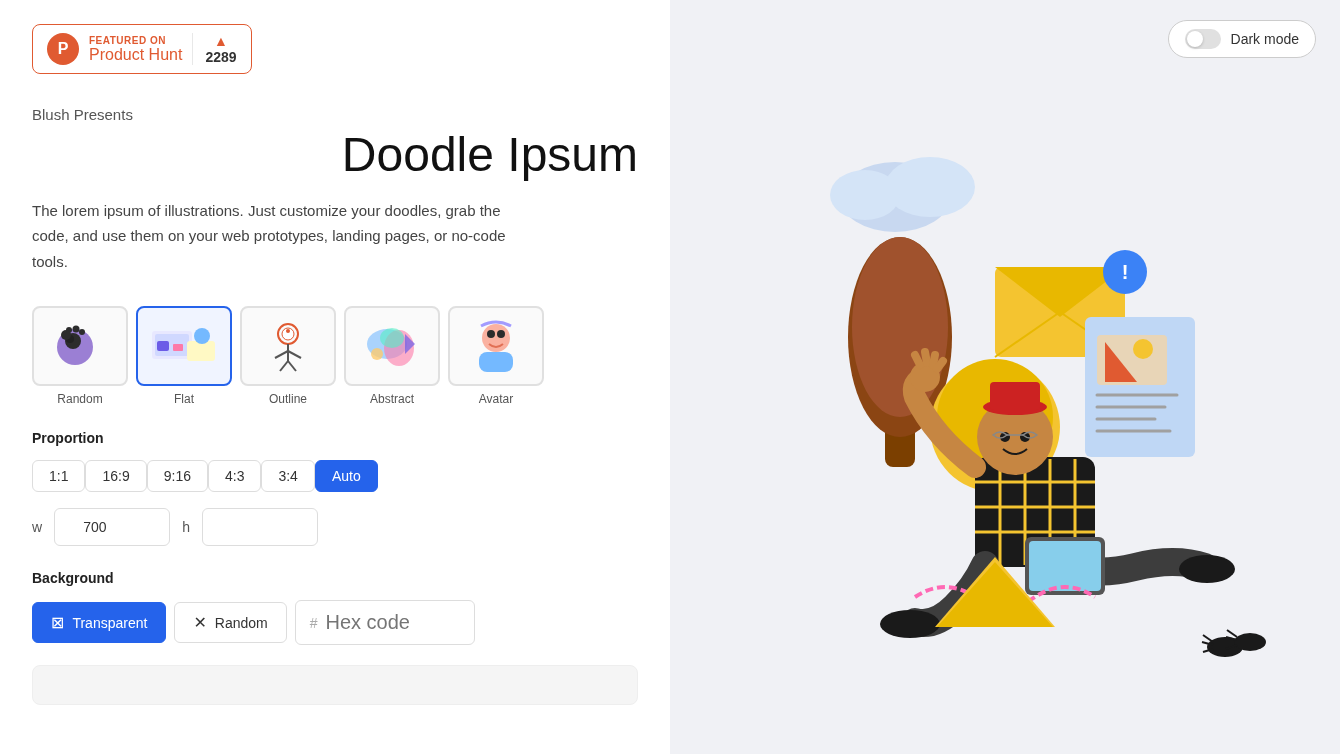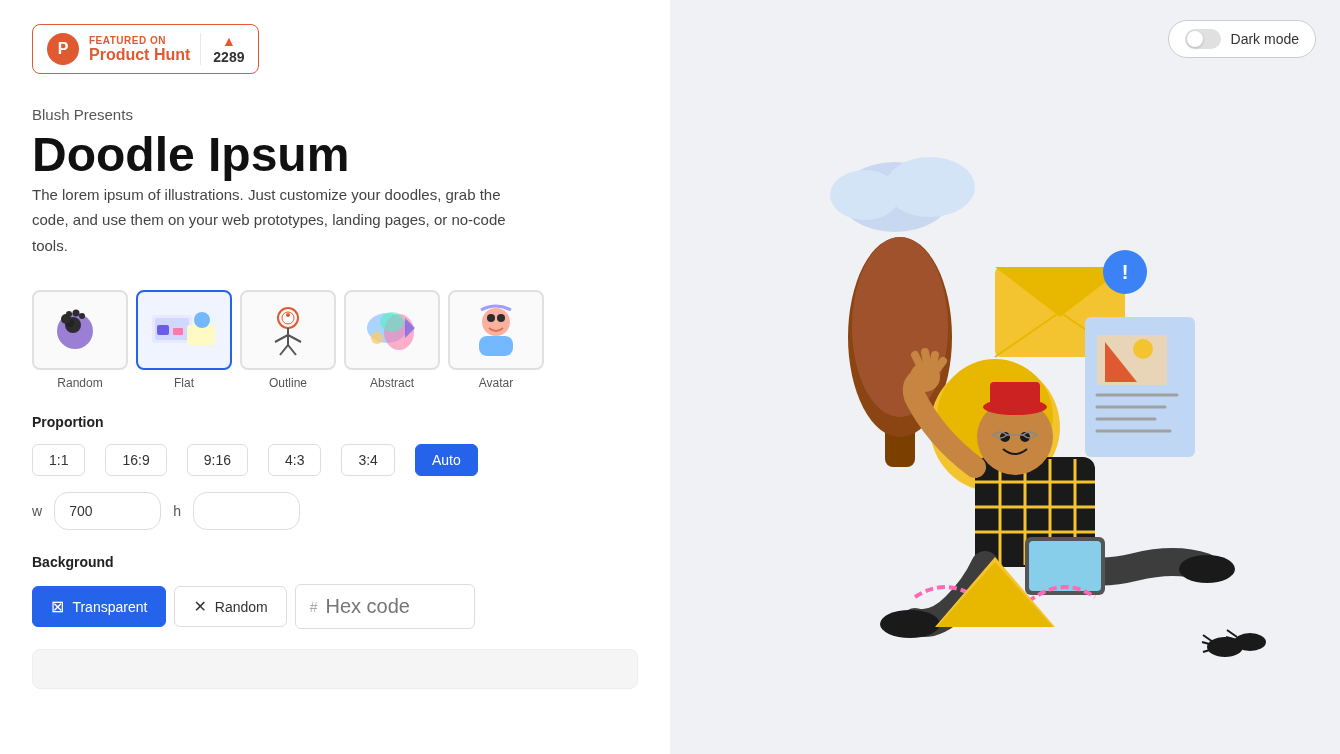--- a/index.html
+++ b/index.html
@@ -49,21 +49,21 @@
     }
     .ph-text-top {
       font-size: 10px;
       text-transform: uppercase;
       color: #e05a31;
       letter-spacing: 0.5px;
       font-weight: 600;
     }
     .ph-text-main {
       font-size: 16px;
-      font-weight: 700;
+      font-weight: 400;
       color: #e05a31;
     }
     .ph-count-area {
       display: flex;
       flex-direction: column;
       align-items: center;
       border-left: 1.5px solid #e8e8e8;
       padding-left: 12px;
     }
     .ph-arrow {
@@ -114,24 +114,25 @@
     }
     
     
     .blush-presents {
       font-size: 15px;
       color: #555;
       margin-bottom: 6px;
     }
     .main-title {
       font-size: 48px;
-      font-weight: 700;
+      font-weight: 400;
       color: #111;
-      margin-bottom: 0;
+      margin-bottom: 16px;
       line-height: 1.1;
+      text-align: right;
     }
     .description {
       font-size: 15px;
       line-height: 1.7;
       color: #444;
       margin-bottom: 32px;
       max-width: 480px;
     }
     
     
@@ -177,21 +178,21 @@
       color: #555;
     }
     
     
     .proportion-section {
       margin-top: 24px;
       margin-bottom: 24px;
     }
     .proportion-buttons {
       display: flex;
-      gap: 20px;
+      gap: 0;
       flex-wrap: wrap;
       margin-bottom: 16px;
     }
     .prop-btn {
       padding: 7px 16px;
       border: 1.5px solid #ddd;
       border-radius: 6px;
       background: white;
       font-size: 14px;
       color: #333;
@@ -207,24 +208,24 @@
       display: flex;
       align-items: center;
       gap: 12px;
     }
     .dim-label {
       font-size: 14px;
       color: #555;
       font-weight: 500;
     }
     .dim-input {
-      width: 107px;
-      padding: 10px 14px;
+      width: 116px;
+      padding: 10px 28px;
       border: 1.5px solid #ddd;
-      border-radius: 14px;
+      border-radius: 6px;
       font-size: 14px;
       color: #333;
       outline: none;
     }
     
     
     .background-section {
       margin-top: 4px;
     }
     .bg-controls {

